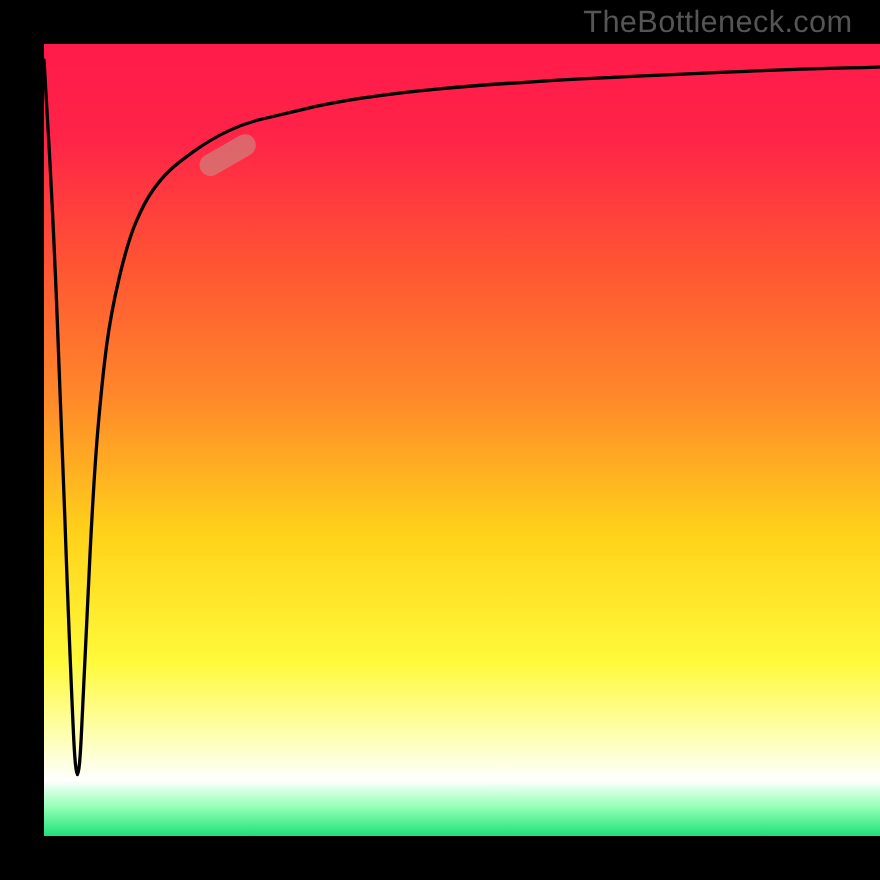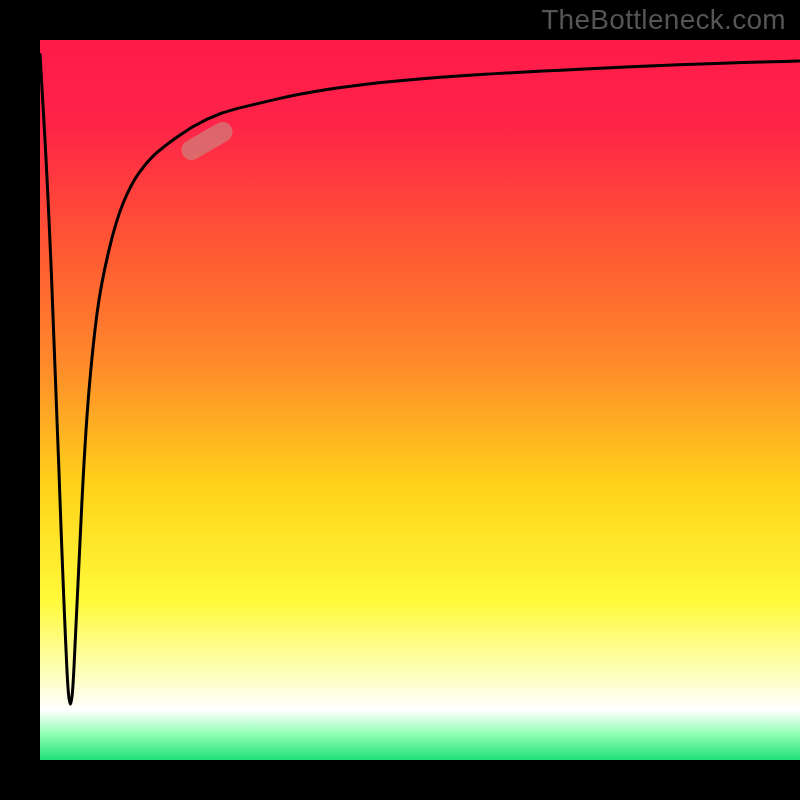--- a/index.html
+++ b/index.html
@@ -13,21 +13,21 @@
   }
   .frame {
     position: relative;
     width: 800px;
     height: 800px;
     background: #000;
   }
   .attribution {
     position: absolute;
     top: 4px;
-    right: 14px;
+    right: 25px;
     color: #555;
     font-size: 28px;
     font-weight: 400;
     letter-spacing: 0.3px;
     font-family: Arial, Helvetica, sans-serif;
     margin-left: 16px;
   }
   .plot-area {
     position: absolute;
     left: 40px;

